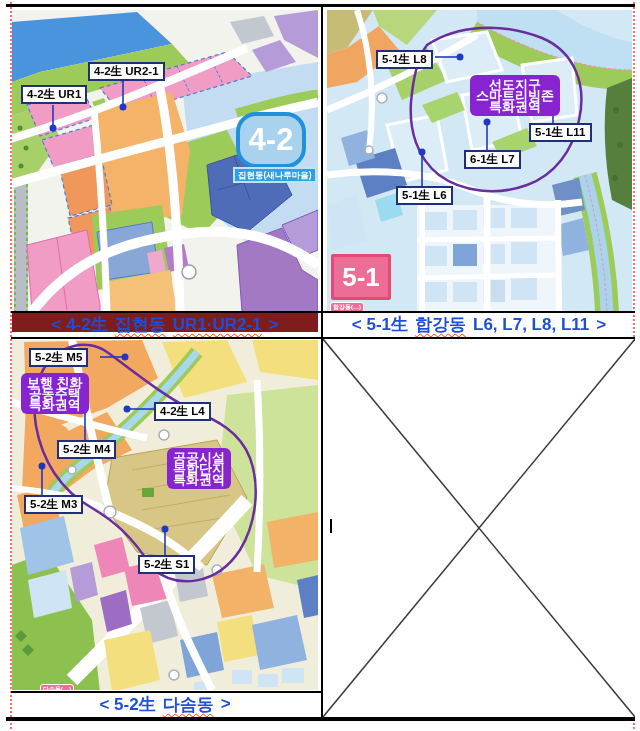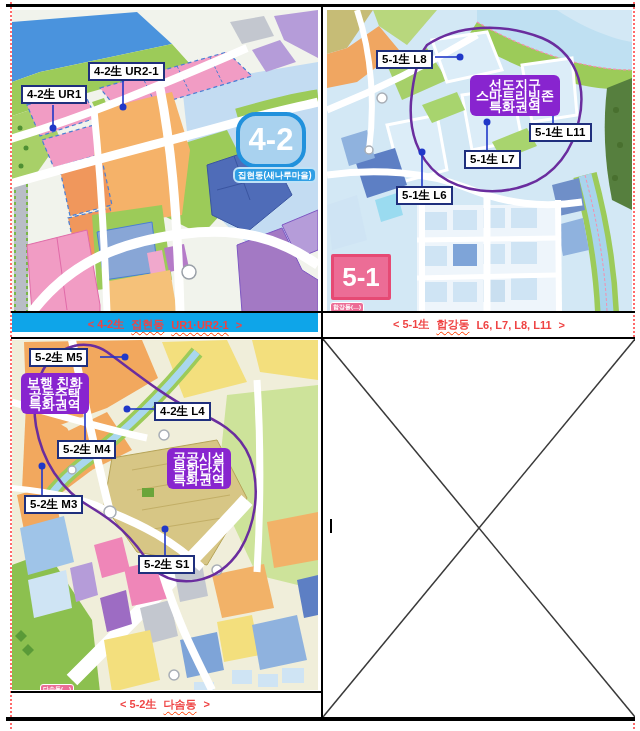--- a/index.html
+++ b/index.html
@@ -1,40 +1,40 @@
 <!DOCTYPE html>
 <html><head>
 <meta charset="utf-8">
 <style>
   html,body{margin:0;padding:0;background:#ffffff;}
   #page{position:relative;width:640px;height:731px;background:#fff;overflow:hidden;
         font-family:"Liberation Sans",sans-serif;}
   .guide{position:absolute;top:2px;height:727px;width:0;border-left:2px dotted #ff6a6a;z-index:1;}
   .bar{position:absolute;background:#000;z-index:4;}
-  .mapcell{position:absolute;overflow:hidden;background:#0ea5e9;z-index:2;}
+  .mapcell{position:absolute;overflow:hidden;background:#7f1d1d;z-index:2;}
   .mapcell svg{position:absolute;left:0;top:0;}
   .maplabel{position:absolute;background:#fff;border:2px solid #1f2f7d;padding:0 4px;
             font-weight:bold;font-size:11.5px;line-height:15px;color:#000;white-space:nowrap;z-index:6;}
   .zonebox{position:absolute;background:#8824cf;border-radius:6px;color:#fff;font-weight:bold;
            font-size:13px;line-height:11px;text-align:center;padding:4px 6px;z-index:6;}
   .zonebox span{display:block;}
   .badge-blue{position:absolute;width:62px;height:48px;background:#a9d2ef;border:4px solid #2191dc;
               border-radius:20px;color:#fff;font-weight:bold;font-size:31px;display:flex;
               align-items:center;justify-content:center;z-index:6;}
-  .badge-blue-sub{position:absolute;background:#2f9fe5;border:2px solid #bfe2f7;border-radius:6px;
+  .badge-blue-sub{position:absolute;background:#2f9fe5;border:2px solid #bfe2f7;border-radius:0;
               color:#fff;font-weight:bold;font-size:8.5px;line-height:10px;padding:1px 3px;
               white-space:nowrap;z-index:7;}
   .badge-pink{position:absolute;background:#ec6d96;border:3px solid #e64a74;border-radius:2px;
               color:#fff;font-weight:bold;font-size:26px;display:flex;align-items:center;
               justify-content:center;z-index:6;}
   .badge-pink-sub{position:absolute;background:#ec6d96;border:1px solid #fff;border-radius:3px;
               color:#fff;font-weight:bold;font-size:6px;line-height:7px;padding:1px 2px;
               white-space:nowrap;z-index:7;}
   .caption{position:absolute;display:flex;align-items:center;justify-content:center;gap:7px;
-           font-weight:bold;font-size:11px;color:#ef4444;z-index:3;white-space:nowrap;}
+           font-weight:bold;font-size:17px;color:#1d4ed8;z-index:3;white-space:nowrap;}
   .wavy{text-decoration-line:underline;text-decoration-style:wavy;text-decoration-color:#ff3c00;
         text-decoration-thickness:1px;text-underline-offset:3px;}
   .xcell{position:absolute;background:#fff;z-index:2;}
   .cursor{position:absolute;width:2px;height:14px;background:#000;}
 </style>
 </head>
 <body>
 
 <div id="page">
 
@@ -167,21 +167,21 @@
       <circle cx="160" cy="112" r="3.5" fill="#2038c8"></circle>
         <circle cx="95" cy="142" r="3.5" fill="#2038c8"></circle>
     </svg>
     <div class="maplabel" style="left:49px;top:40px">5-1生 L8</div>
     <div class="zonebox" style="left:143px;top:65px">
       <span>선도지구</span>
       <span>스마트리빙존</span>
       <span>특화권역</span>
     </div>
     <div class="maplabel" style="left:202px;top:113px">5-1生 L11</div>
-    <div class="maplabel" style="left:137px;top:140px">5-1生 L7</div>
+    <div class="maplabel" style="left:137px;top:140px">6-1生 L7</div>
     <div class="maplabel" style="left:69px;top:176px">5-1生 L6</div>
     <div class="badge-pink" style="left:4px;top:244px;width:54px;height:40px">5-1</div>
     <div class="badge-pink-sub" style="left:3px;top:292px">합강동(…)</div>
   </div>
 
   <div class="caption" style="left:12px;top:312px;width:306px;height:25px">
     <span>&lt; 4-2生</span>
     <span class="wavy">집현동</span>
     <span class="wavy">UR1·UR2-1</span>
     <span>&gt;</span>

